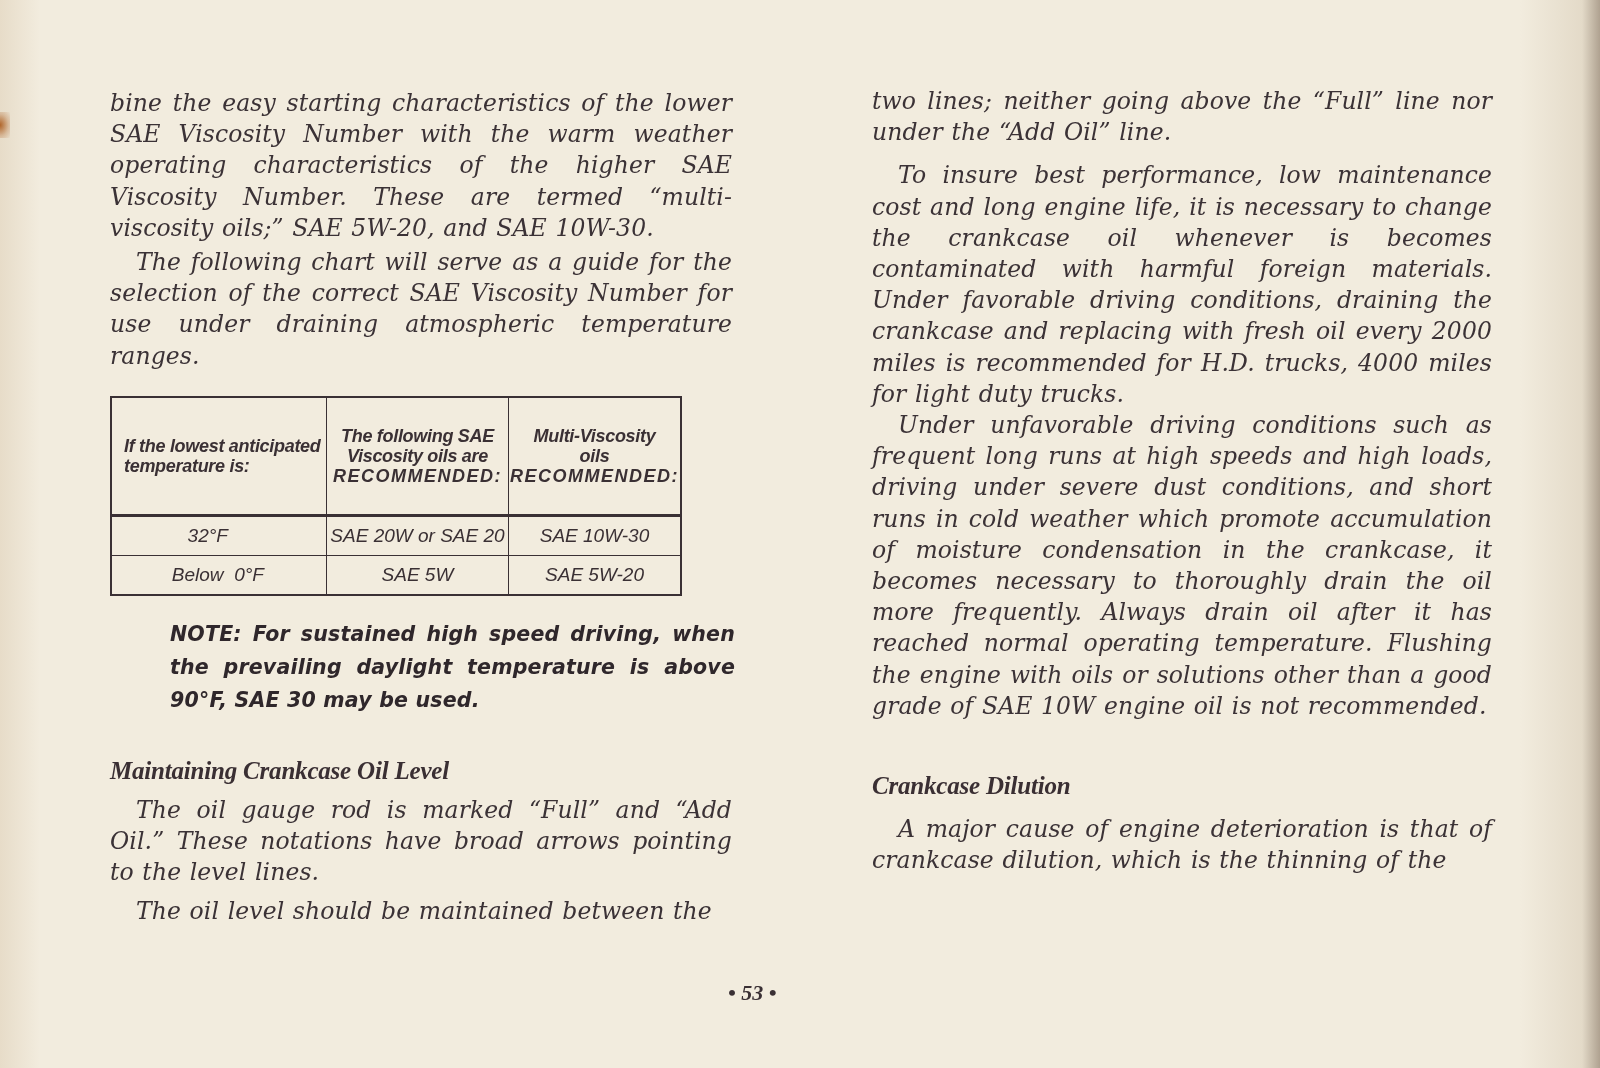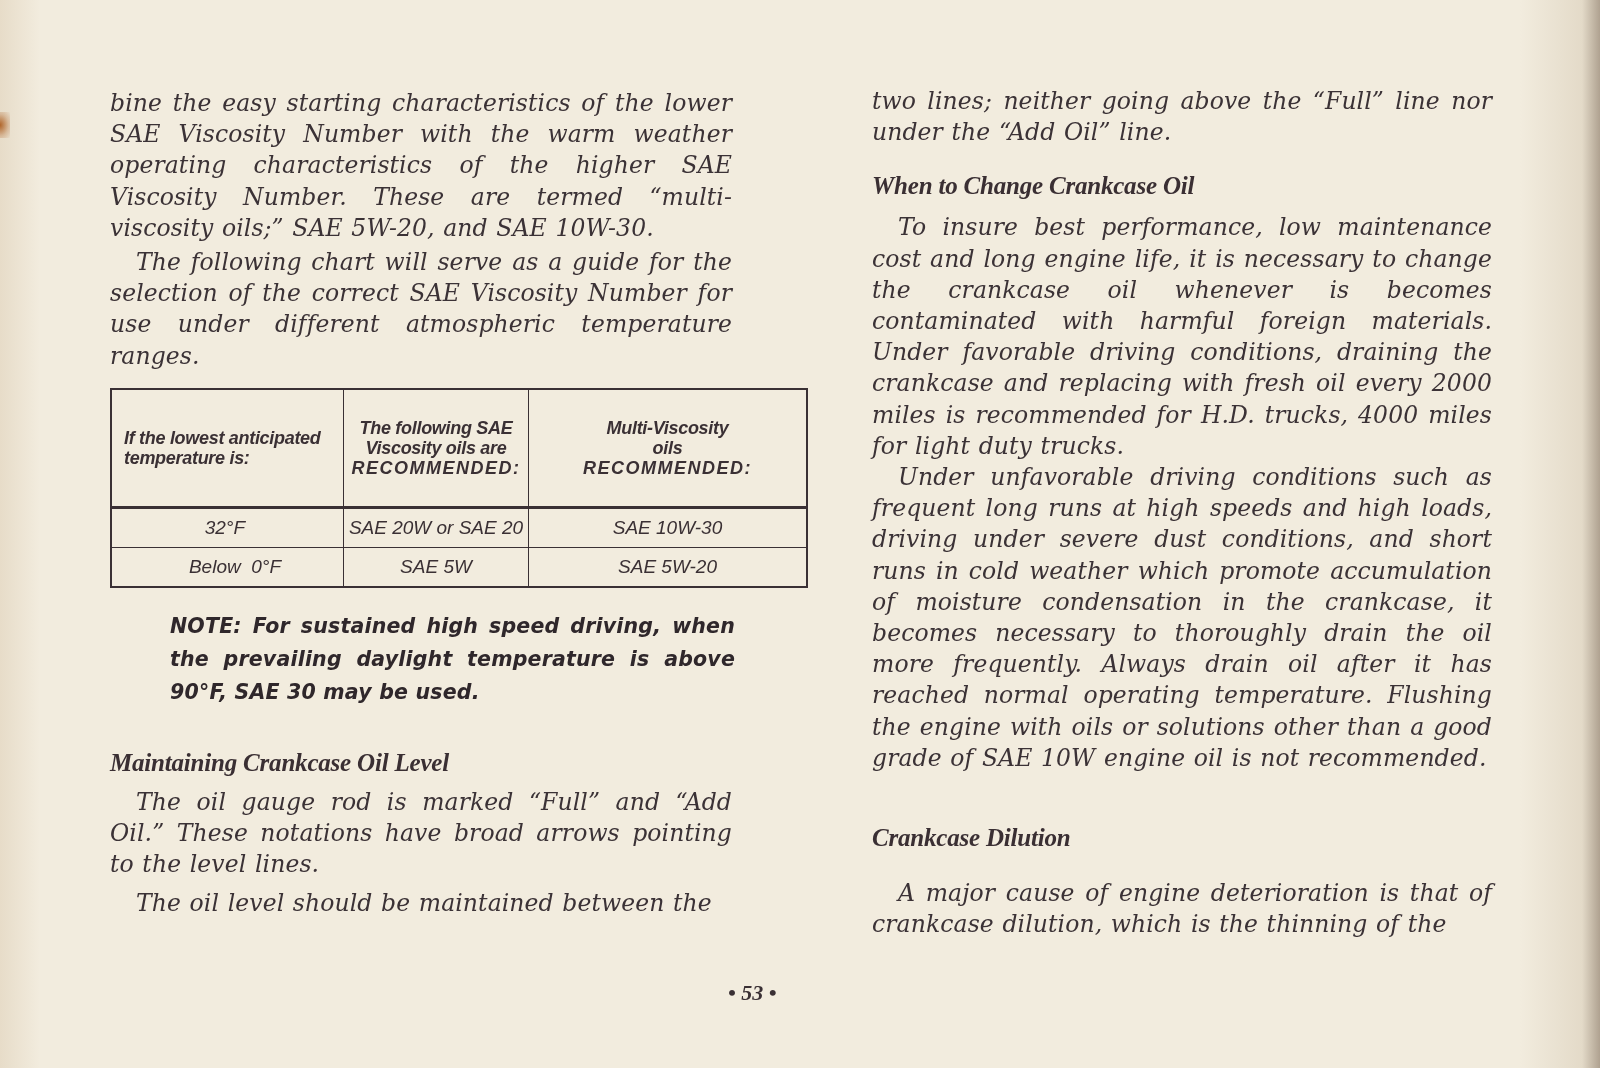--- a/index.html
+++ b/index.html
@@ -30,21 +30,21 @@
     letter-spacing: 0.1px; word-spacing: 1px;
   }
   .indent { text-indent: 26px; }
   .gap-s { margin-top: 3px; }
   .heading {
     font-family: "Liberation Serif", "DejaVu Serif", serif;
     font-weight: bold; font-size: 25px; margin: 0; color: #3a2f33;
     letter-spacing: -0.2px;
   }
   table.visc {
-    border-collapse: collapse; width: 698px; margin-top: 16px; margin-left: 0;
+    border-collapse: collapse; width: 572px; margin-top: 24px; margin-left: 0;
     font-family: "Liberation Sans", "DejaVu Sans", sans-serif;
     color: #3a3034;
     border: 2.5px solid #3a3034;
   }
   table.visc th, table.visc td {
     border: 1.5px solid #3a3034;
     font-size: 18px; line-height: 20px;
   }
   table.visc th {
     height: 114px; font-weight: bold; vertical-align: middle;
@@ -71,21 +71,21 @@
   }
 </style>
 </head>
 <body>
 
 <div class="page">
   <div class="stain"></div>
 
   <div class="col col-left">
     <p class="p">bine the easy starting characteristics of the lower SAE Viscosity Number with the warm weather operating characteristics of the higher SAE Viscosity Number. These are termed “multi-viscosity oils;” SAE 5W-20, and SAE 10W-30.</p>
-    <p class="p indent gap-s">The following chart will serve as a guide for the selection of the correct SAE Viscosity Number for use under different atmospheric temperature ranges.</p>
+    <p class="p indent gap-s">The following chart will serve as a guide for the selection of the correct SAE Viscosity Number for use under draining atmospheric temperature ranges.</p>
 
     <table class="visc">
       <tbody>
           <tr class="hdr">
         <th class="c1">
           <div>If the lowest anticipated</div>
           <div>temperature is:</div>
         </th>
         <th class="c2">
           <div>The following SAE</div>
@@ -113,21 +113,20 @@
 
     <p class="note">NOTE: For sustained high speed driving, when the prevailing daylight temperature is above 90°F, SAE 30 may be used.</p>
 
     <h3 class="heading" style="margin-top:40px">Maintaining Crankcase Oil Level</h3>
     <p class="p indent" style="margin-top:10px">The oil gauge rod is marked “Full” and “Add Oil.” These notations have broad arrows pointing to the level lines.</p>
     <p class="p indent" style="margin-top:8px">The oil level should be maintained between the</p>
   </div>
 
   <div class="col col-right">
     <p class="p">two lines; neither going above the “Full” line nor under the “Add Oil” line.</p>
-    <h3 class="heading" style="margin-top:24px">When to Change Crankcase Oil</h3>
     <p class="p indent" style="margin-top:12px">To insure best performance, low maintenance cost and long engine life, it is necessary to change the crankcase oil whenever is becomes contaminated with harmful foreign materials. Under favorable driving conditions, draining the crankcase and replacing with fresh oil every 2000 miles is recommended for H.D. trucks, 4000 miles for light duty trucks.</p>
     <p class="p indent">Under unfavorable driving conditions such as frequent long runs at high speeds and high loads, driving under severe dust conditions, and short runs in cold weather which promote accumulation of moisture condensation in the crankcase, it becomes necessary to thoroughly drain the oil more frequently. Always drain oil after it has reached normal operating temperature. Flushing the engine with oils or solutions other than a good grade of SAE 10W engine oil is not recommended.</p>
     <h3 class="heading" style="margin-top:50px">Crankcase Dilution</h3>
-    <p class="p indent" style="margin-top:26px">A major cause of engine deterioration is that of crankcase dilution, which is the thinning of the</p>
+    <p class="p indent" style="margin-top:14px">A major cause of engine deterioration is that of crankcase dilution, which is the thinning of the</p>
   </div>
 
   <div class="pagenum">• 53 •</div>
 </div>
 
 </body></html>

